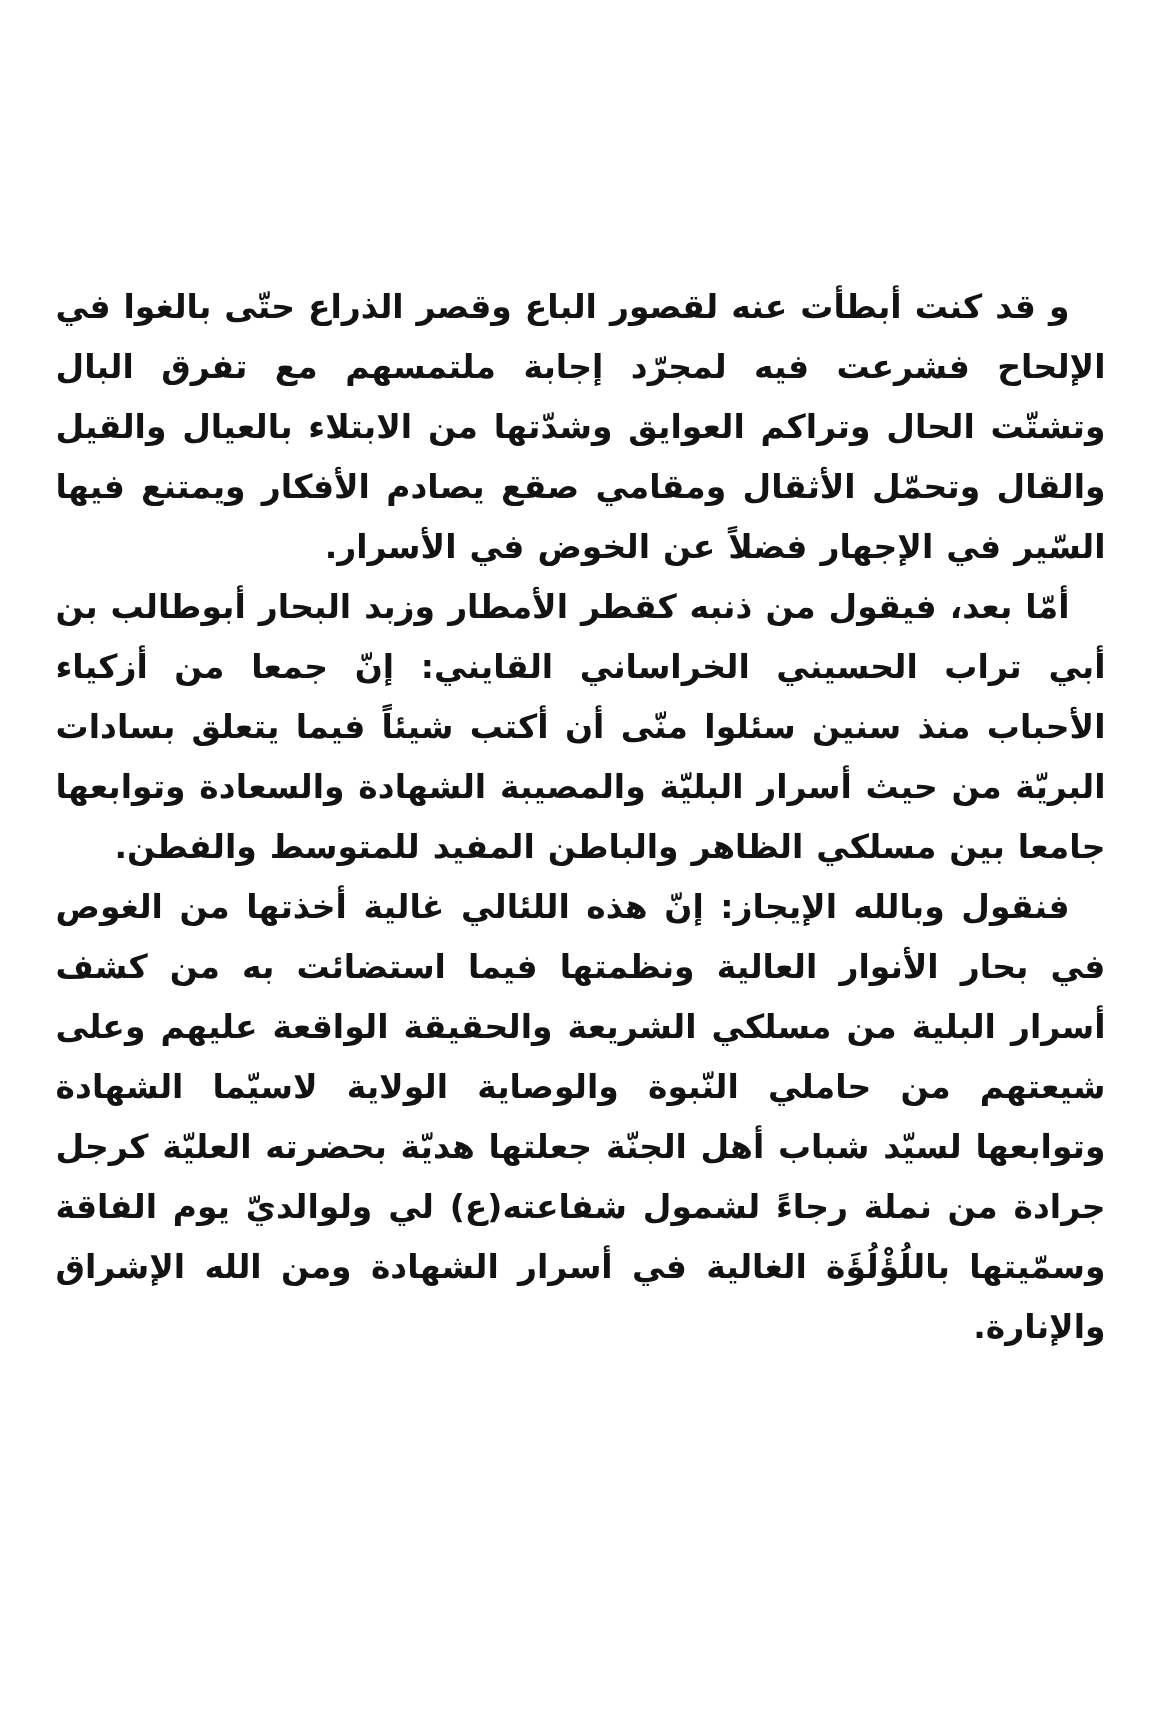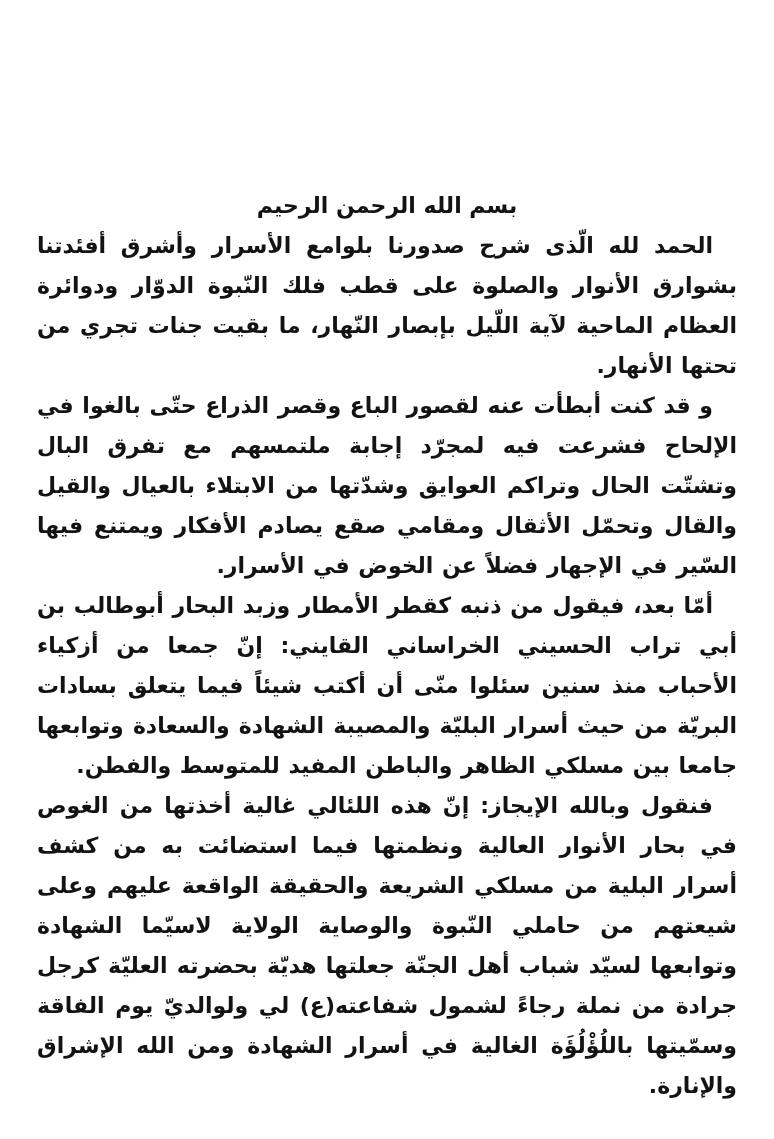--- a/index.html
+++ b/index.html
@@ -38,21 +38,19 @@
     text-align: justify;
     text-indent: 24px;
     word-spacing: 1px;
   }
 </style>
 </head>
 <body>
 
 <div class="page">
   <div class="text-block">
-    <div class="basmala">بسم الله الرحمن الرحيم</div>
     <div class="body-text">
-      <p>الحمد لله الّذى شرح صدورنا بلوامع الأسرار وأشرق أفئدتنا بشوارق الأنوار والصلوة على قطب فلك النّبوة الدوّار ودوائرة العظام الماحية لآية اللّيل بإبصار النّهار، ما بقيت جنات تجري من تحتها الأنهار.</p>
       <p>و قد كنت أبطأت عنه لقصور الباع وقصر الذراع حتّى بالغوا في الإلحاح فشرعت فيه لمجرّد إجابة ملتمسهم مع تفرق البال وتشتّت الحال وتراكم العوايق وشدّتها من الابتلاء بالعيال والقيل والقال وتحمّل الأثقال ومقامي صقع يصادم الأفكار ويمتنع فيها السّير في الإجهار فضلاً عن الخوض في الأسرار.</p>
       <p>أمّا بعد، فيقول من ذنبه كقطر الأمطار وزبد البحار أبوطالب بن أبي تراب الحسيني الخراساني القايني: إنّ جمعا من أزكياء الأحباب منذ سنين سئلوا منّى أن أكتب شيئاً فيما يتعلق بسادات البريّة من حيث أسرار البليّة والمصيبة الشهادة والسعادة وتوابعها جامعا بين مسلكي الظاهر والباطن المفيد للمتوسط والفطن.</p>
       <p>فنقول وبالله الإيجاز: إنّ هذه اللئالي غالية أخذتها من الغوص في بحار الأنوار العالية ونظمتها فيما استضائت به من كشف أسرار البلية من مسلكي الشريعة والحقيقة الواقعة عليهم وعلى شيعتهم من حاملي النّبوة والوصاية الولاية لاسيّما الشهادة وتوابعها لسيّد شباب أهل الجنّة جعلتها هديّة بحضرته العليّة كرجل جرادة من نملة رجاءً لشمول شفاعته(ع) لي ولوالديّ يوم الفاقة وسمّيتها باللُؤْلُؤَة الغالية في أسرار الشهادة ومن الله الإشراق والإنارة.</p>
     </div>
   </div>
 </div>
 
 </body></html>

